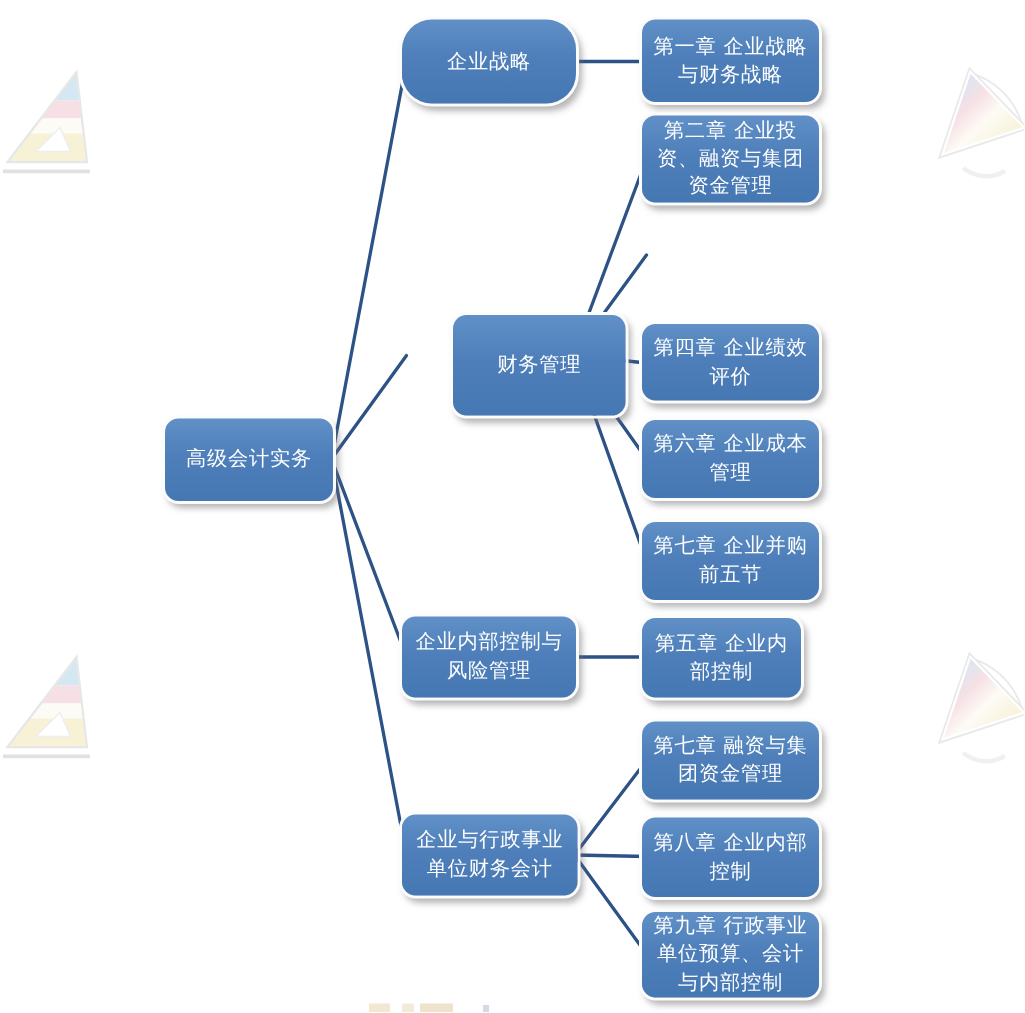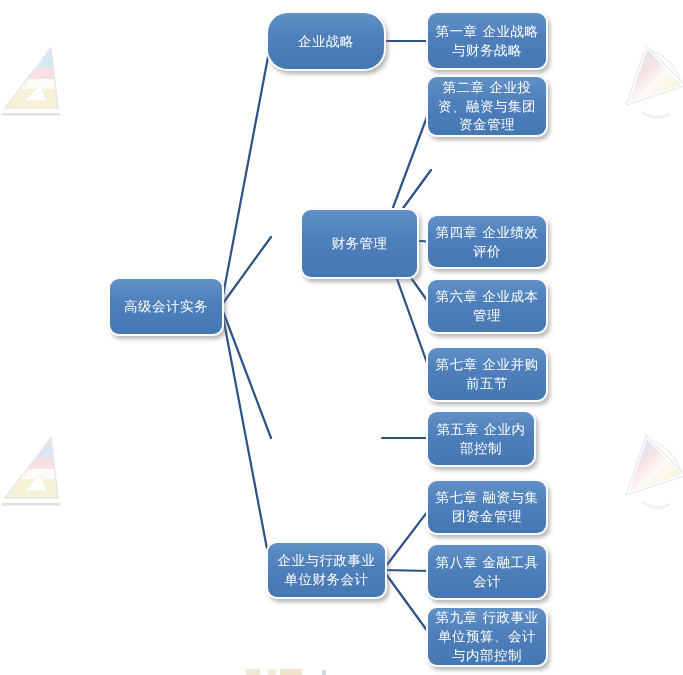--- a/index.html
+++ b/index.html
@@ -137,20 +137,23 @@
   <div class="node root" style="left:110px;top:279px;width:112px;height:55px;">
     <span>高级会计实务</span>
   </div>
 
   <div class="node lvl2" style="left:268px;top:13px;width:116px;height:56px;border-radius:20px;">
     <span>企业战略</span>
   </div>
   <div class="node lvl2" style="left:269px;top:210px;width:115px;height:67px;margin-left:33px;">
     <span>财务管理</span>
   </div>
+  <div class="node lvl2" style="left:268px;top:411px;width:116px;height:54px;">
+    <span>企业内部控制与风险管理</span>
+  </div>
   <div class="node lvl2" style="left:268px;top:543px;width:117px;height:54px;">
     <span>企业与行政事业单位财务会计</span>
   </div>
 
   <div class="node lvl3" style="left:428px;top:13px;width:118px;height:55px;">
     <span>第一章 企业战略与财务战略</span>
   </div>
   <div class="node lvl3" style="left:428px;top:77px;width:118px;height:58px;">
     <span>第二章  企业投资、融资与集团资金管理</span>
   </div>
@@ -163,19 +166,19 @@
   <div class="node lvl3" style="left:428px;top:348px;width:118px;height:52px;">
     <span>第七章 企业并购前五节</span>
   </div>
   <div class="node lvl3" style="left:428px;top:412px;width:106px;height:53px;">
     <span>第五章 企业内部控制</span>
   </div>
   <div class="node lvl3" style="left:428px;top:481px;width:118px;height:52px;">
     <span>第七章 融资与集团资金管理</span>
   </div>
   <div class="node lvl3" style="left:428px;top:545px;width:118px;height:53px;">
-    <span>第八章 金融工具会计</span>
+    <span>第八章 企业内部控制</span>
   </div>
   <div class="node lvl3" style="left:428px;top:608px;width:118px;height:57px;justify-content:center;">
     <span>第九章 行政事业单位预算、会计与内部控制</span>
   </div>
 
 </div>
 
 </body></html>

